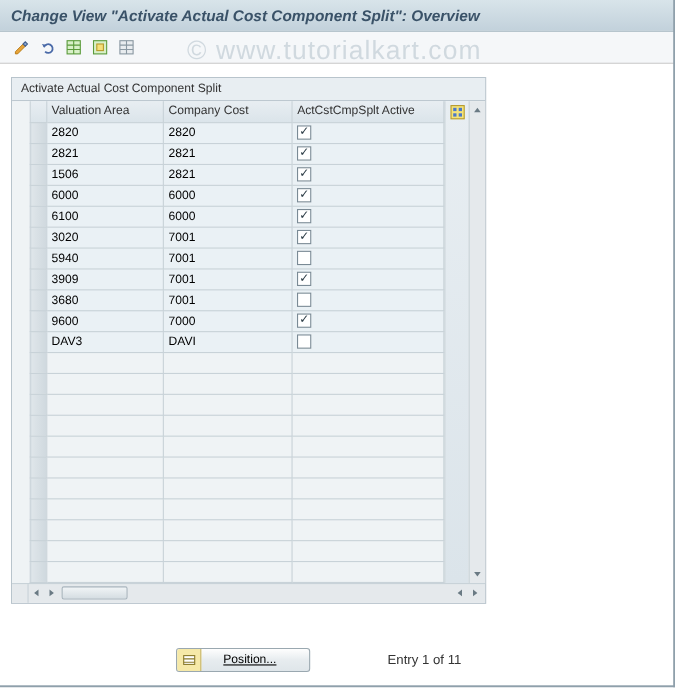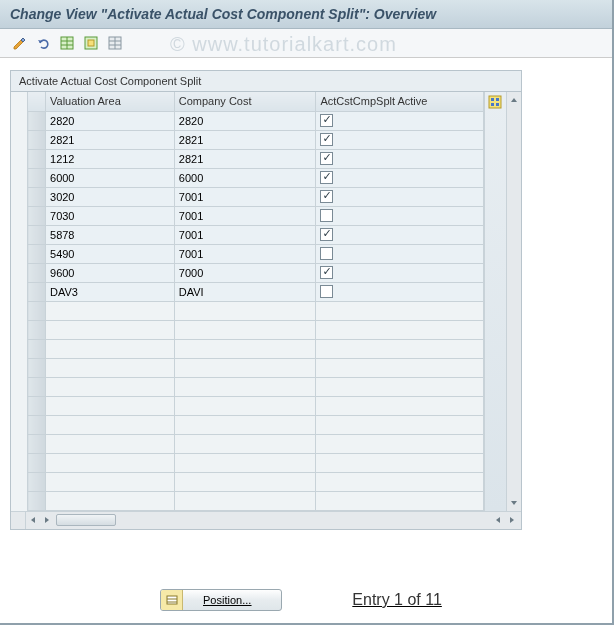--- a/index.html
+++ b/index.html
@@ -35,31 +35,31 @@
       display: flex;
       align-items: center;
       justify-content: center;
       border: 1px solid transparent;
       cursor: pointer;
       border-radius: 2px;
     }
     .watermark {
       position: absolute;
       top: 33px; left: 170px;
-      font-size: 20px;
+      font-size: 24px;
       color: rgba(140,160,175,0.35);
       font-weight: normal;
       pointer-events: none;
       letter-spacing: 1px;
     }
     .panel {
       margin: 12px 10px 0 10px;
       border: 1px solid #b8c4cc;
       background: #f7f9fa;
-      width: 512px;
+      width: 432px;
     }
     .panel-title {
       background: #e8eef2;
       border-bottom: 1px solid #b8c4cc;
       padding: 4px 8px;
       font-size: 11px;
       color: #333;
     }
     .grid-wrap {
       display: flex;
@@ -128,42 +128,41 @@
     .chk.checked::after{
       content:"✓"; position:absolute; top:-2px; left:1px;
       font-size:11px; color:#2a3a44;
     }
     .footer {
       position:absolute;
       bottom: 14px; left:0; right:0;
       display:flex; align-items:center;
       padding: 0 20px 0 160px;
       gap: 70px;
-      text-decoration: underline;
     }
     .position-btn {
       display:flex; align-items:center;
       background: linear-gradient(to bottom,#fefefe,#e7ecef 50%,#dfe6ea);
       border:1px solid #9aa8b0;
       border-radius:3px;
       height:22px;
       cursor:pointer;
       overflow:hidden;
     }
     .position-btn .icon-part{
       background:#f6e9a8;
       width:22px;height:100%;
       display:flex;align-items:center;justify-content:center;
       border-right:1px solid #c9b870;
     }
     .position-btn .label-part{
       padding:0 30px 0 20px;
       text-decoration:underline;
     }
-    .entry-text { font-size:16px; color:#333; }
+    .entry-text { font-size:12px; color:#333; }
     .right-border{
       position:absolute; top:0; right:0; width:2px; height:100%;
       background:#8fa0ab;
     }
     .bottom-border{
       position:absolute; bottom:0; left:0; right:0; height:2px;
       background:#8fa0ab;
     }
     svg{display:block}
   </style>
@@ -243,51 +242,57 @@
     <td class="cell col-chk"><span class="chk checked"></span></td>
           </tr>
           <tr>
     <td class="rowhdr"></td>
     <td class="cell col-va">2821</td>
     <td class="cell col-cc">2821</td>
     <td class="cell col-chk"><span class="chk checked"></span></td>
           </tr>
           <tr>
     <td class="rowhdr"></td>
-    <td class="cell col-va">1212</td>
+    <td class="cell col-va">1506</td>
     <td class="cell col-cc">2821</td>
     <td class="cell col-chk"><span class="chk checked"></span></td>
           </tr>
           <tr>
     <td class="rowhdr"></td>
     <td class="cell col-va">6000</td>
     <td class="cell col-cc">6000</td>
     <td class="cell col-chk"><span class="chk checked"></span></td>
           </tr>
           <tr>
     <td class="rowhdr"></td>
+    <td class="cell col-va">6100</td>
+    <td class="cell col-cc">6000</td>
+    <td class="cell col-chk"><span class="chk checked"></span></td>
+          </tr>
+          <tr>
+    <td class="rowhdr"></td>
     <td class="cell col-va">3020</td>
     <td class="cell col-cc">7001</td>
     <td class="cell col-chk"><span class="chk checked"></span></td>
           </tr>
           <tr>
     <td class="rowhdr"></td>
-    <td class="cell col-va">7030</td>
+    <td class="cell col-va">5940</td>
     <td class="cell col-cc">7001</td>
     <td class="cell col-chk"><span class="chk "></span></td>
           </tr>
           <tr>
     <td class="rowhdr"></td>
-    <td class="cell col-va">5878</td>
+    <td class="cell col-va">3909</td>
     <td class="cell col-cc">7001</td>
     <td class="cell col-chk"><span class="chk checked"></span></td>
           </tr>
           <tr>
     <td class="rowhdr"></td>
-    <td class="cell col-va">5490</td>
+    <td class="cell col-va">3680</td>
     <td class="cell col-cc">7001</td>
     <td class="cell col-chk"><span class="chk "></span></td>
           </tr>
           <tr>
     <td class="rowhdr"></td>
     <td class="cell col-va">9600</td>
     <td class="cell col-cc">7000</td>
     <td class="cell col-chk"><span class="chk checked"></span></td>
           </tr>
           <tr>

